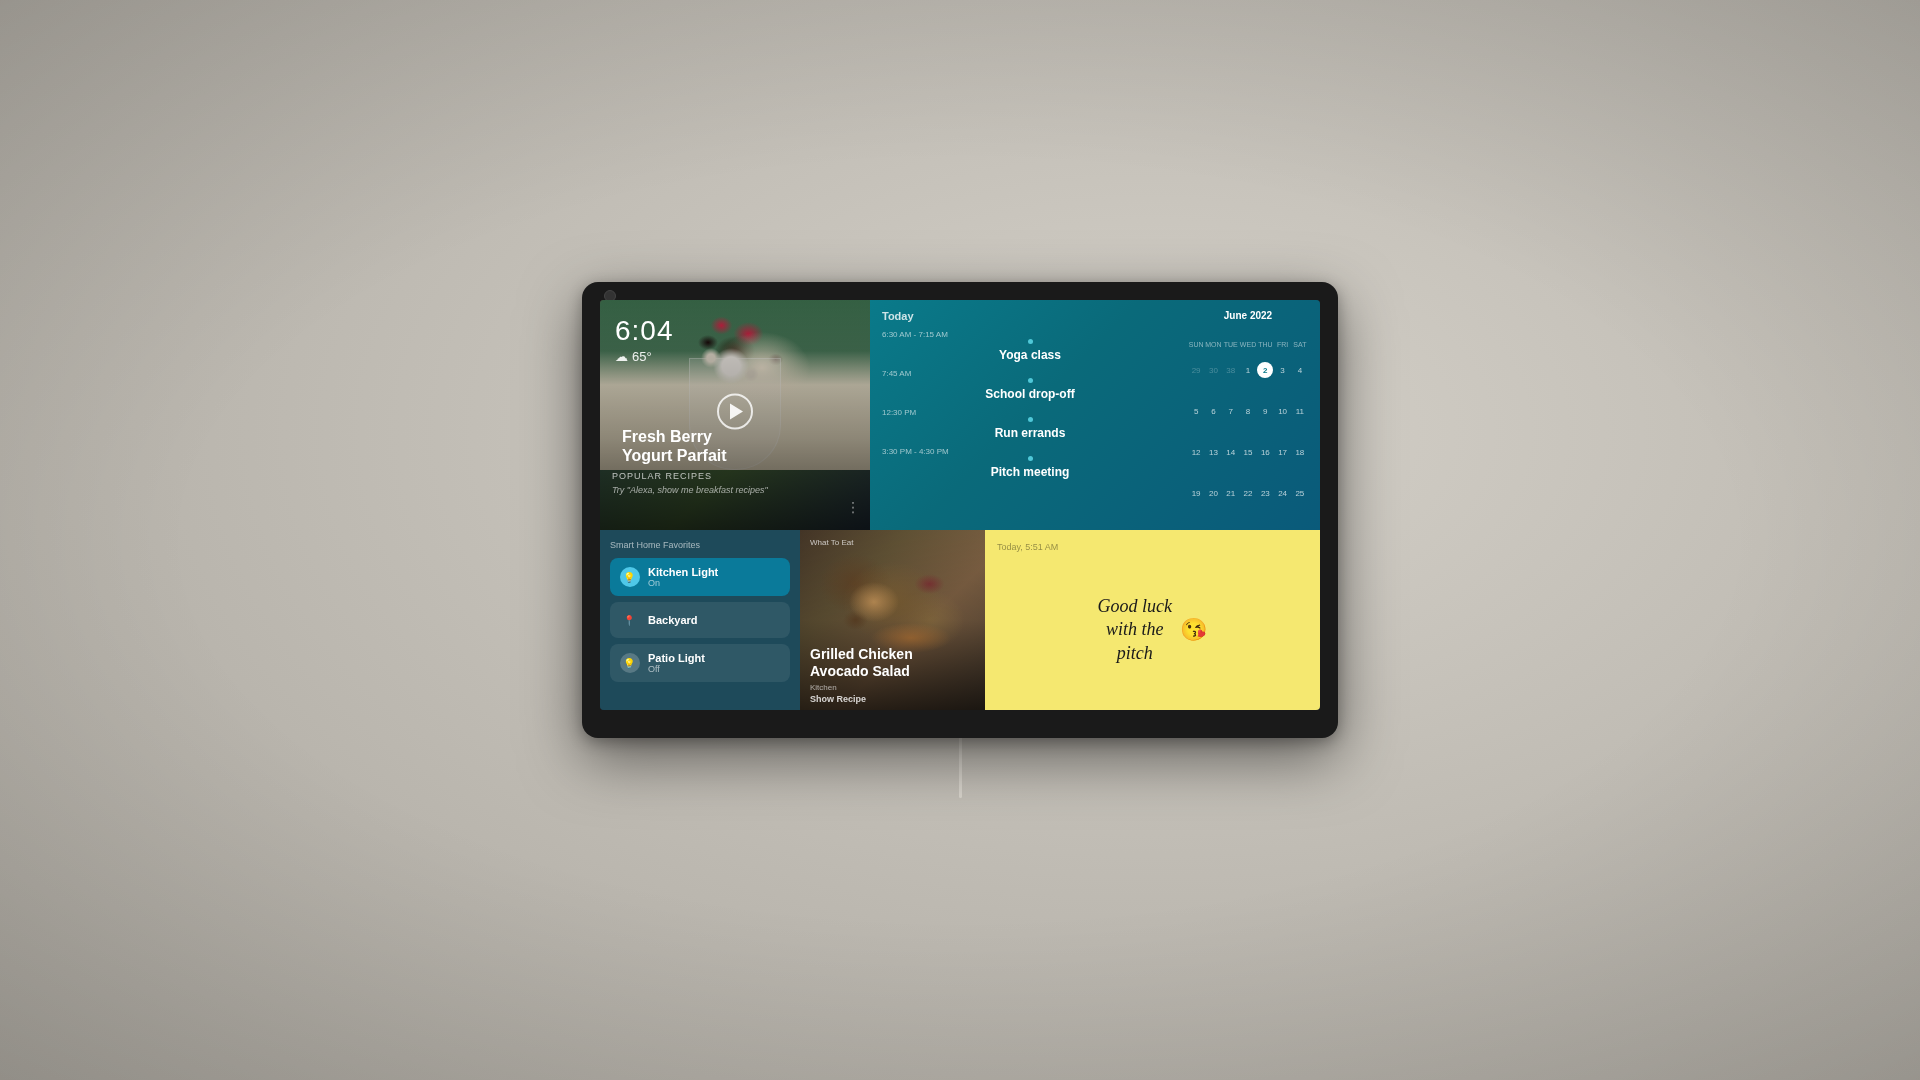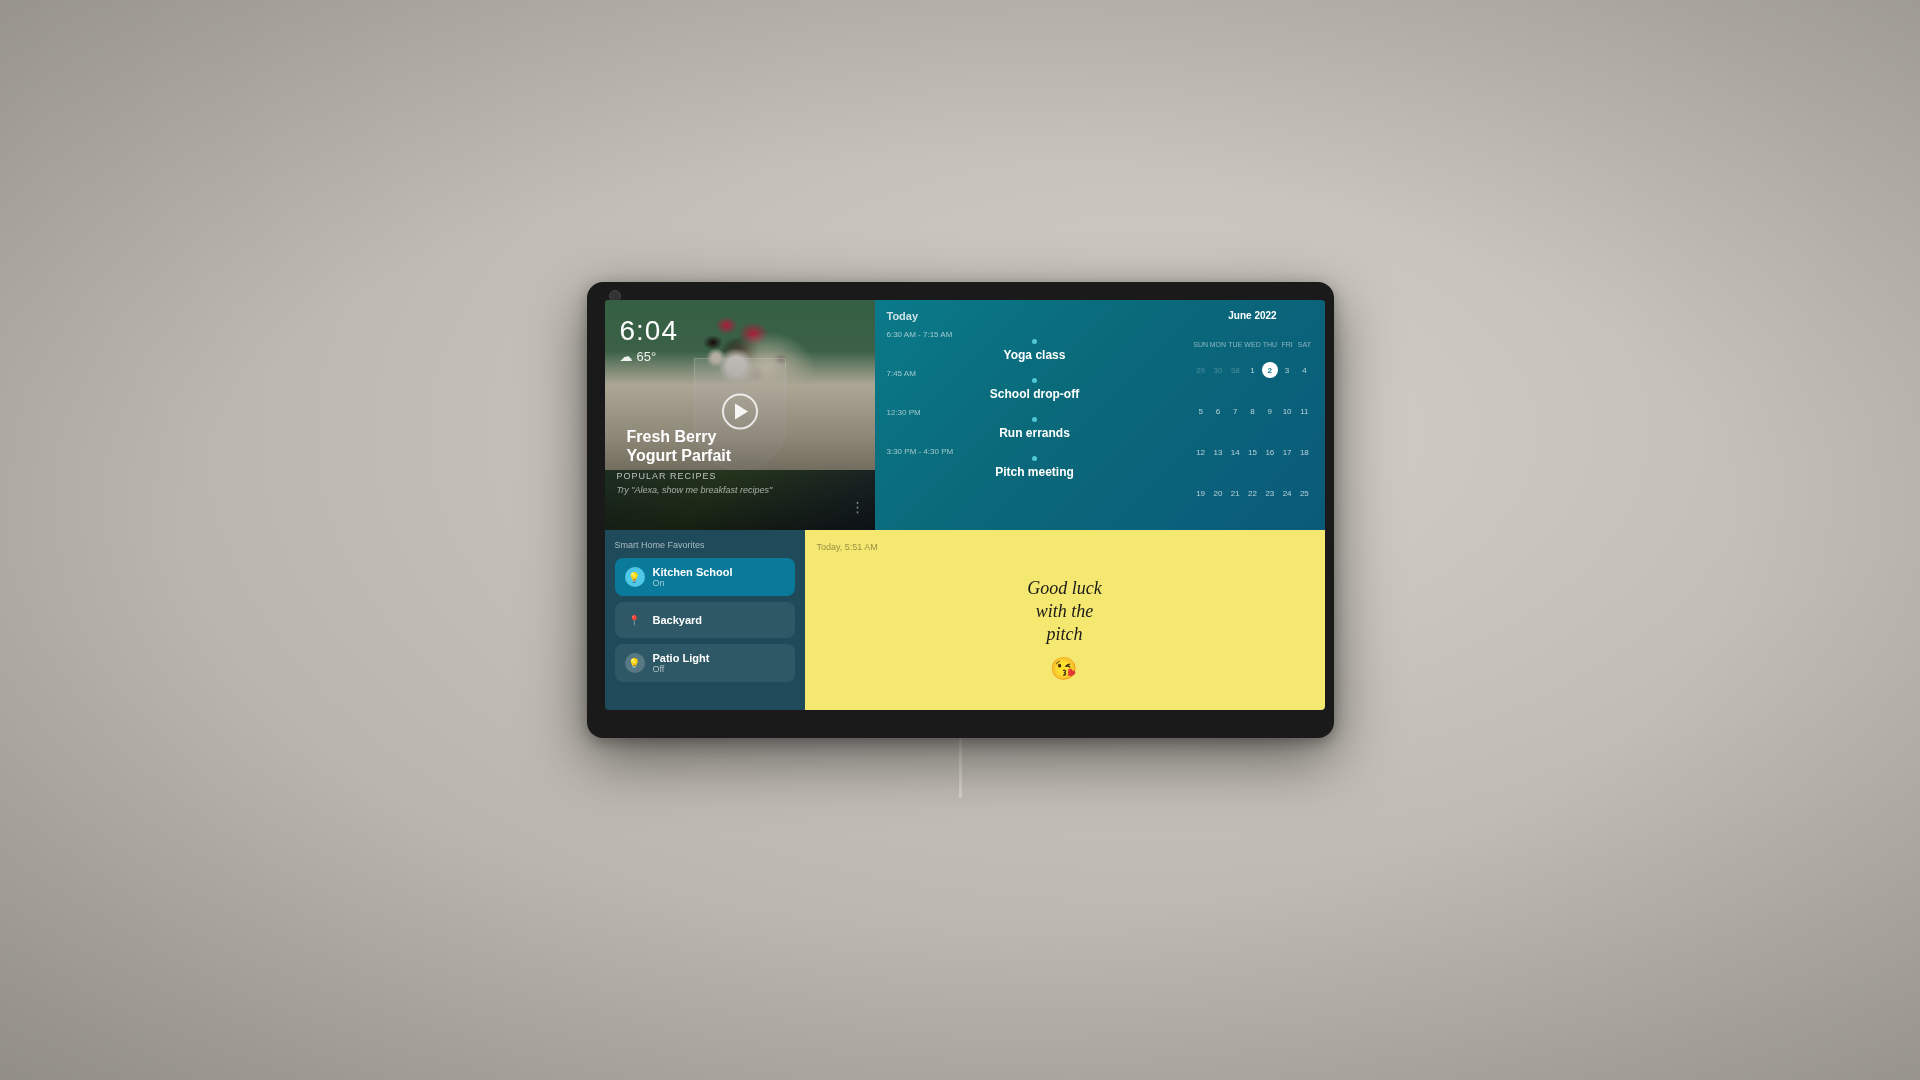--- a/index.html
+++ b/index.html
@@ -28,21 +28,21 @@
       z-index: 1;
       display: flex;
       flex-direction: column;
       align-items: center;
     }
 
     
     .frame {
       background: #1a1a1a;
       border-radius: 16px;
-      padding: 18px 9px 28px 18px;
+      padding: 18px 18px 28px 18px;
       box-shadow: 0 20px 60px rgba(0,0,0,0.5), 0 4px 15px rgba(0,0,0,0.3);
       position: relative;
     }
 
     
     .camera-dot {
       position: absolute;
       top: 8px;
       left: 22px;
       width: 12px;
@@ -487,21 +487,21 @@
       font-size: 18px;
       font-weight: 500;
       line-height: 1.3;
       font-family: 'Georgia', serif;
       font-style: italic;
       flex: 1;
       display: flex;
       align-items: center;
       justify-content: center;
       text-align: center;
-      flex-direction: column;
+      flex-direction: row;
       gap: 8px;
     }
 
     .note-emoji {
       font-size: 22px;
       font-style: normal;
     }
 
     
     .power-cord {
@@ -651,41 +651,50 @@
       </div>
 
       <div class="bottom-section">
 
         <div class="smart-home-panel">
           <div class="panel-title">Smart Home Favorites</div>
 
           <div class="smart-device active">
             <div class="device-icon on">💡</div>
             <div class="device-info">
-              <div class="device-name">Kitchen School</div>
+              <div class="device-name">Kitchen Light</div>
               <div class="device-state">On</div>
             </div>
           </div>
 
           <div class="smart-device">
             <div class="device-icon loc">📍</div>
             <div class="device-info">
               <div class="device-name">Backyard</div>
             </div>
           </div>
 
           <div class="smart-device">
             <div class="device-icon off">💡</div>
             <div class="device-info">
               <div class="device-name">Patio Light</div>
               <div class="device-state">Off</div>
             </div>
           </div>
         </div>
 
+        <div class="recipe-panel">
+          <div class="recipe-bg"></div>
+          <div class="recipe-food-overlay"></div>
+          <div class="recipe-overlay"></div>
+          <div class="recipe-label">What To Eat</div>
+          <div class="recipe-name">Grilled Chicken<br>Avocado Salad</div>
+          <div class="recipe-category">Kitchen</div>
+          <div class="recipe-show-btn">Show Recipe</div>
+        </div>
 
         <div class="note-panel">
           <div class="note-timestamp">Today, 5:51 AM</div>
           <div class="note-text">
             <span>Good luck<br>with the<br>pitch</span>
             <span class="note-emoji">😘</span>
           </div>
         </div>
 
       </div>

